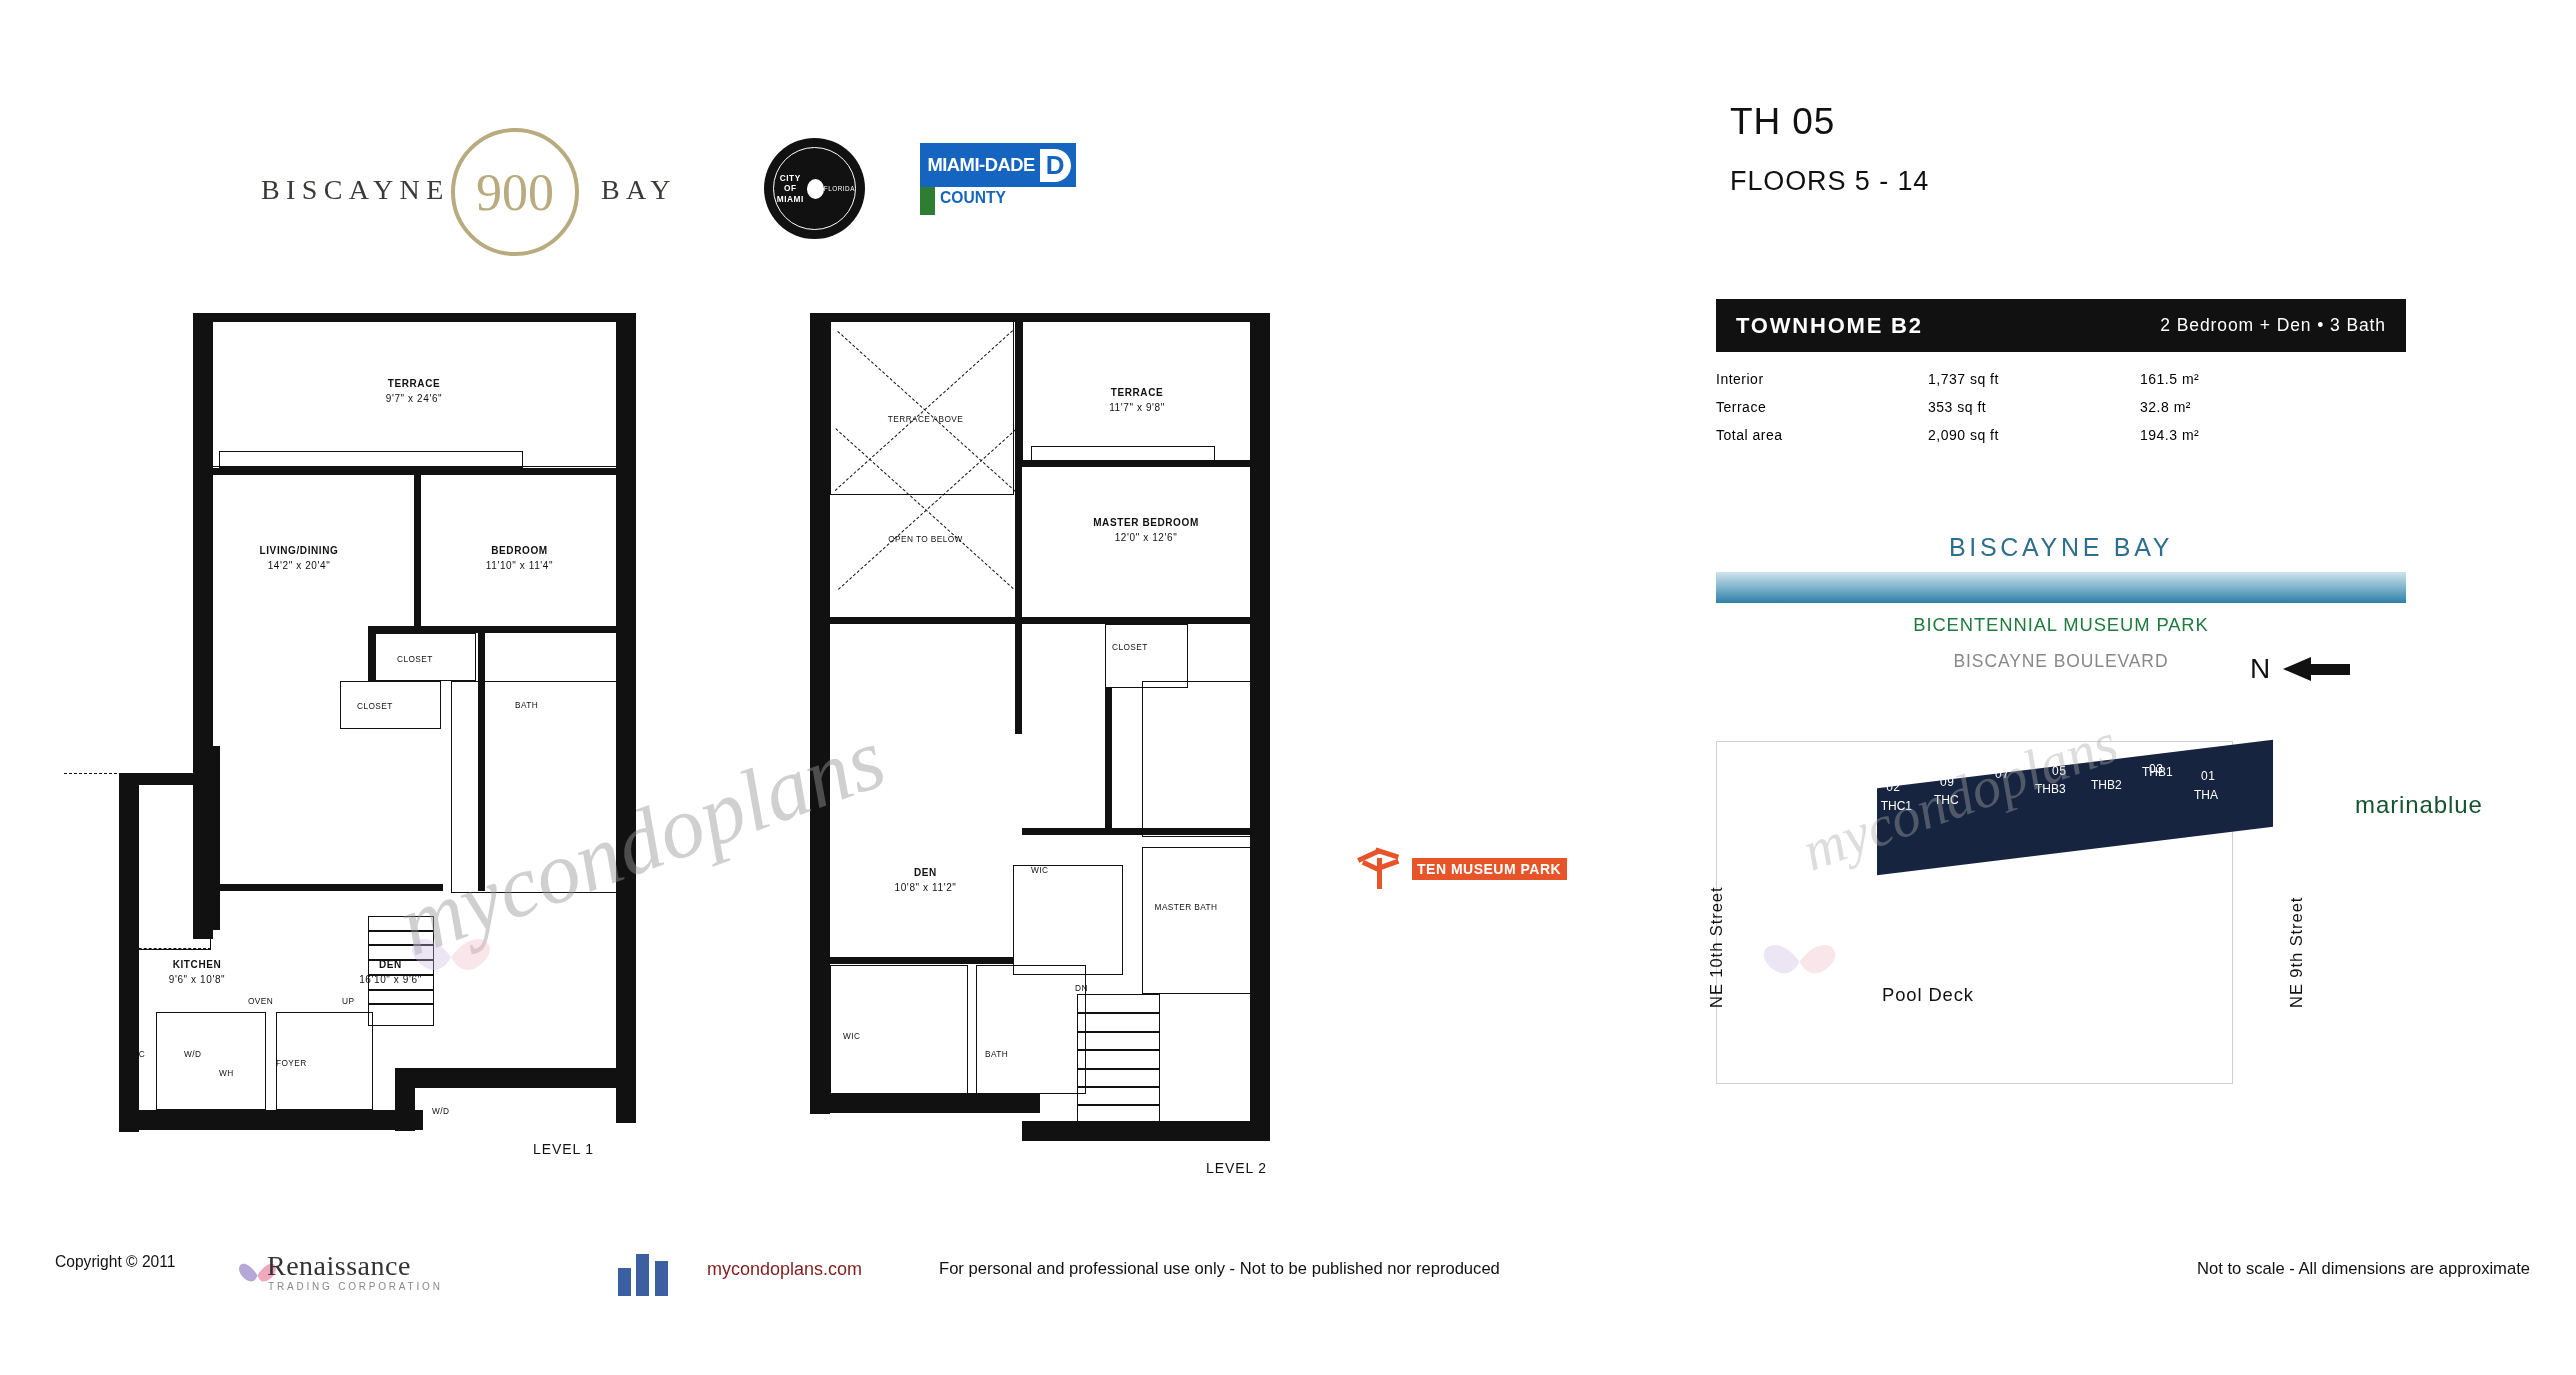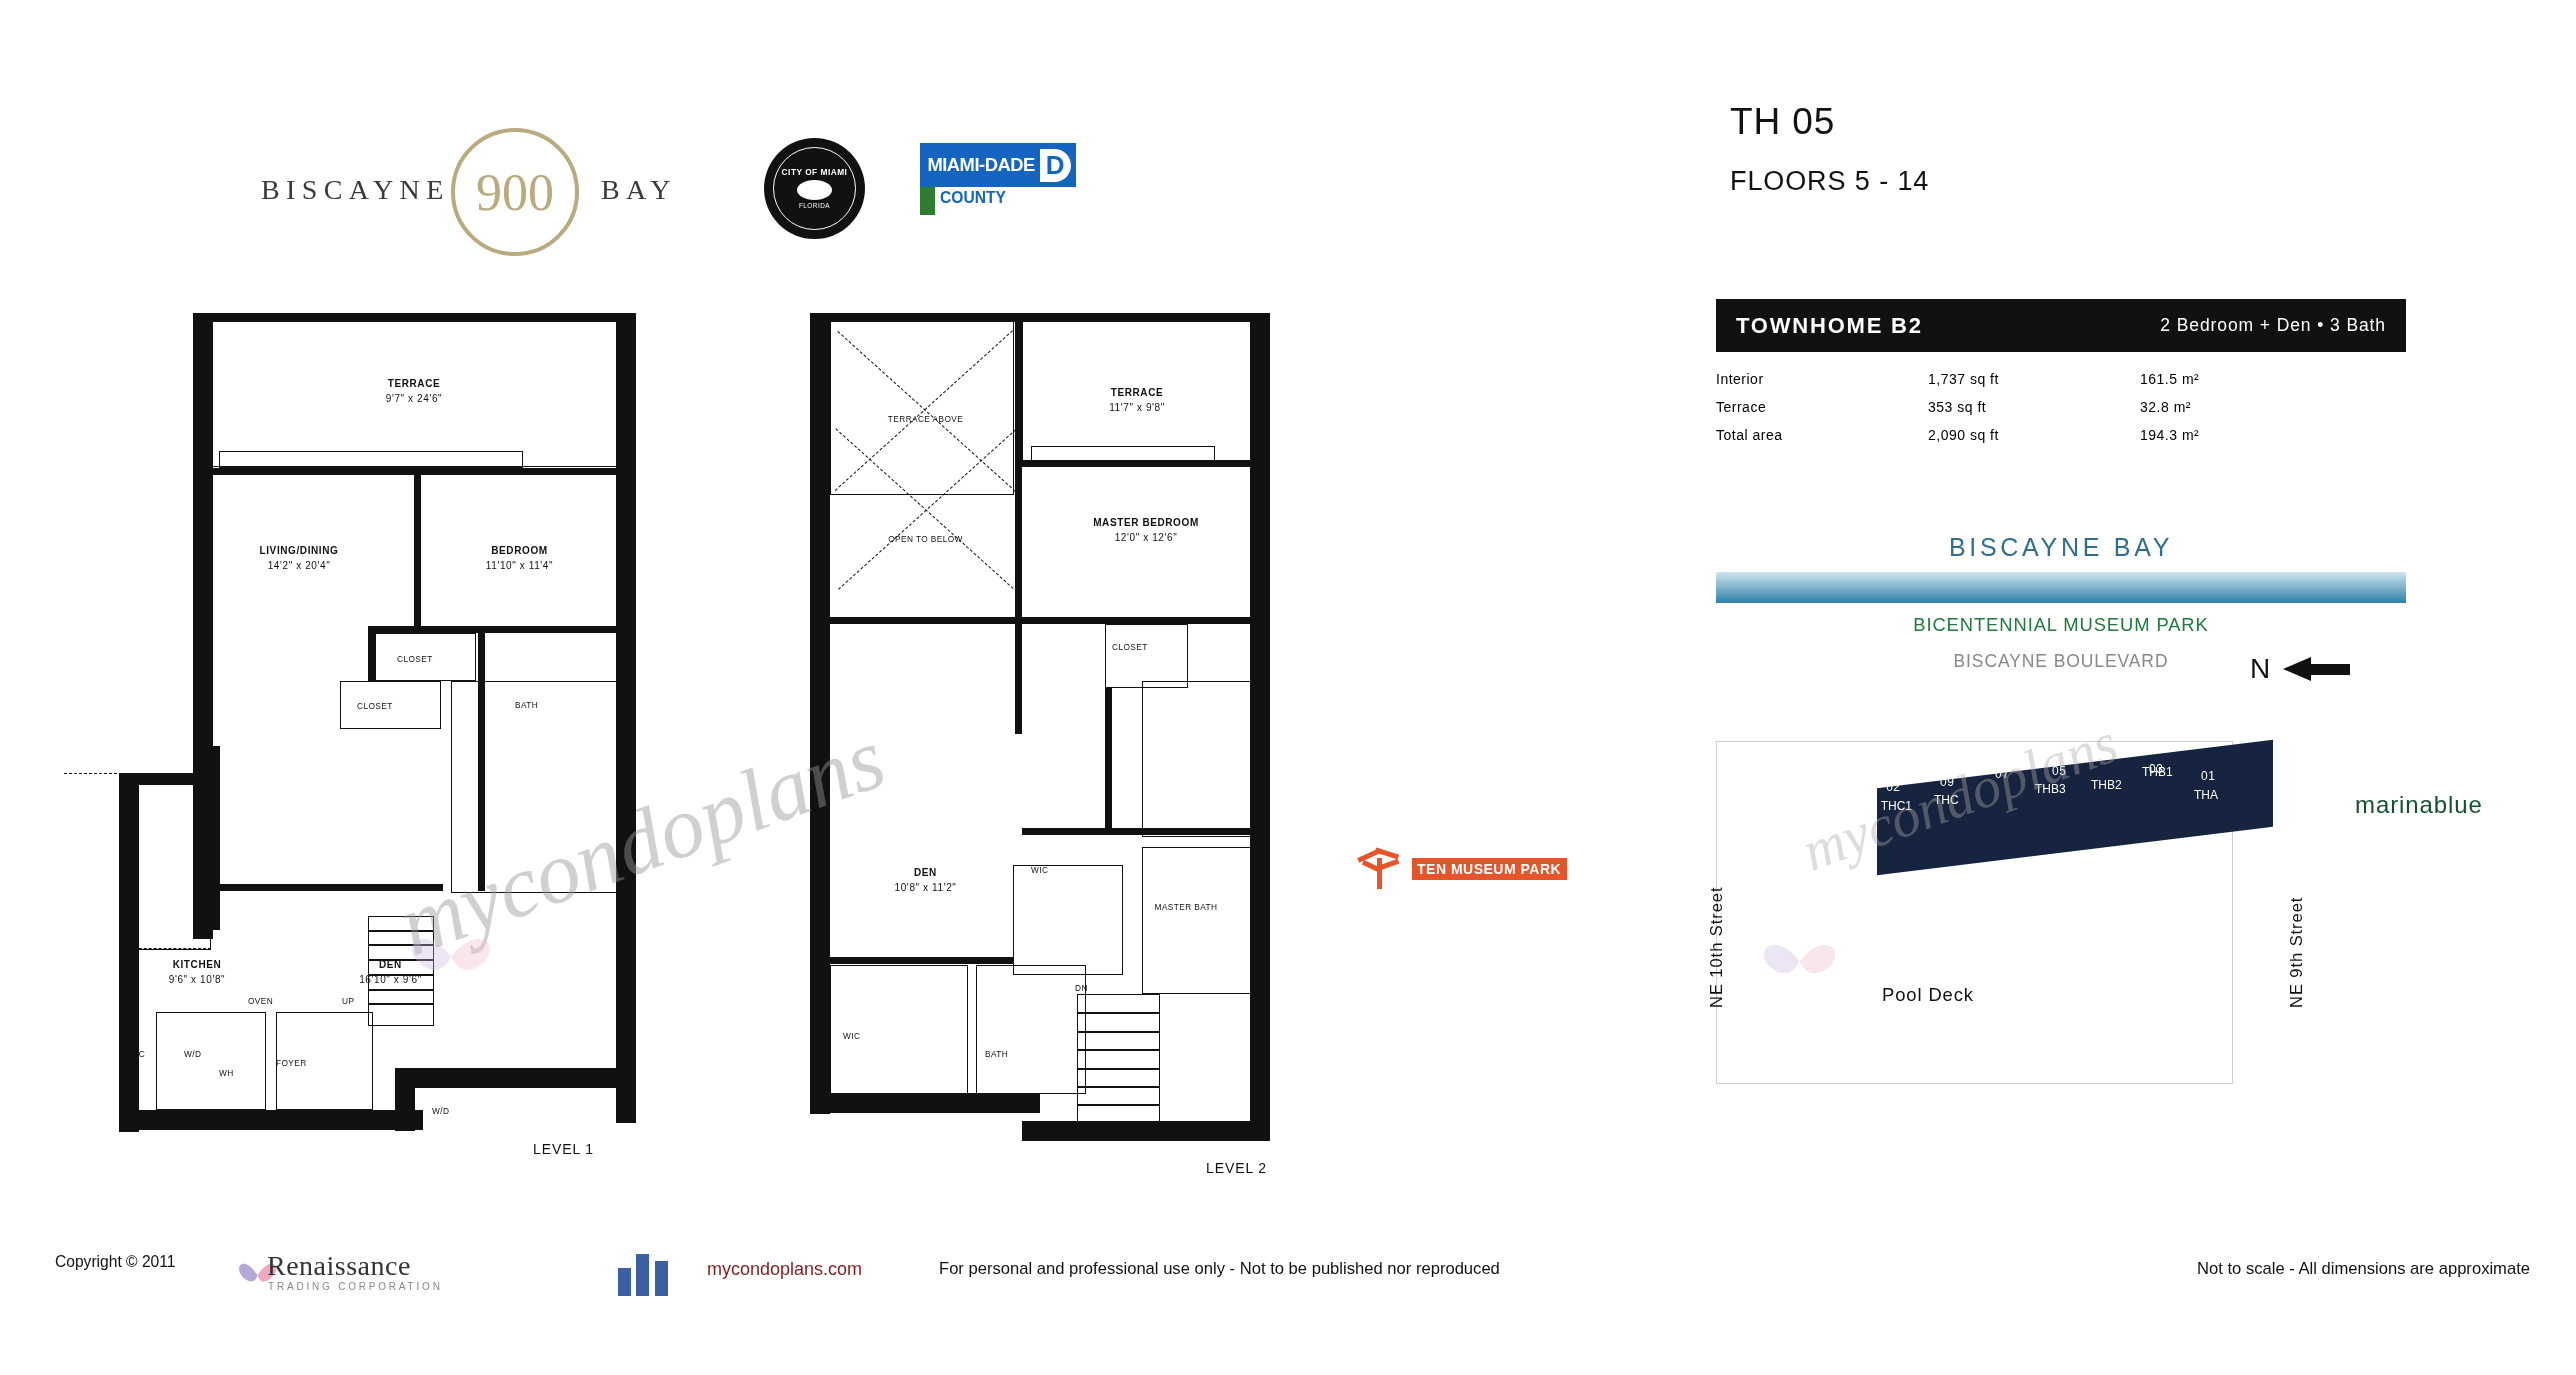--- a/index.html
+++ b/index.html
@@ -9,22 +9,22 @@
     color:#111;position:relative;overflow:hidden;
   }
   .abs{position:absolute;}
 
   
   #logo-biscayne{left:235px;top:87px;width:479px;height:120px;}
   .bb-text{font-family:"Liberation Serif", serif;letter-spacing:6.4px;font-size:28px;color:#3a3a38;}
 
   #seal{left:764px;top:138px;width:101px;height:101px;border-radius:50%;background:#111;
     display:flex;align-items:center;justify-content:center;}
-  #seal .inner{width:81px;height:81px;border-radius:50%;border:1.8px solid #fff;display:flex;flex-direction:column;
-    align-items:center;justify-content:center;color:#fff;font-size:6.4px;letter-spacing:0.5px;text-align:center;line-height:1.25;}
+  #seal .inner{width:81px;height:81px;border-radius:50%;border:1.8px solid #fff;display:flex;flex-direction:row;
+    align-items:center;justify-content:flex-start;color:#fff;font-size:6.4px;letter-spacing:0.5px;text-align:center;line-height:1.25;}
   #seal .inner .big{font-size:8.3px;font-weight:bold;}
 
   #md-logo{left:920px;top:143px;width:156px;height:85px;}
   #md-top{position:absolute;left:0;top:0;width:156px;height:44px;background:#1565c0;color:#fff;
     font-weight:bold;font-size:18.4px;display:flex;align-items:center;padding-left:7.4px;box-sizing:border-box;letter-spacing:-0.5px;}
   #md-top .d{position:absolute;right:5.5px;top:5.5px;width:31px;height:33px;background:#fff;color:#1565c0;
     font-size:26px;font-weight:bold;display:flex;align-items:center;justify-content:center;border-radius:0 16.6px 16.6px 0;}
   #md-green{position:absolute;left:0;top:44px;width:14.7px;height:28px;background:#2e7d32;}
   #md-botlabel{position:absolute;left:20px;top:46px;font-size:15.6px;font-weight:bold;color:#1565c0;}
 

